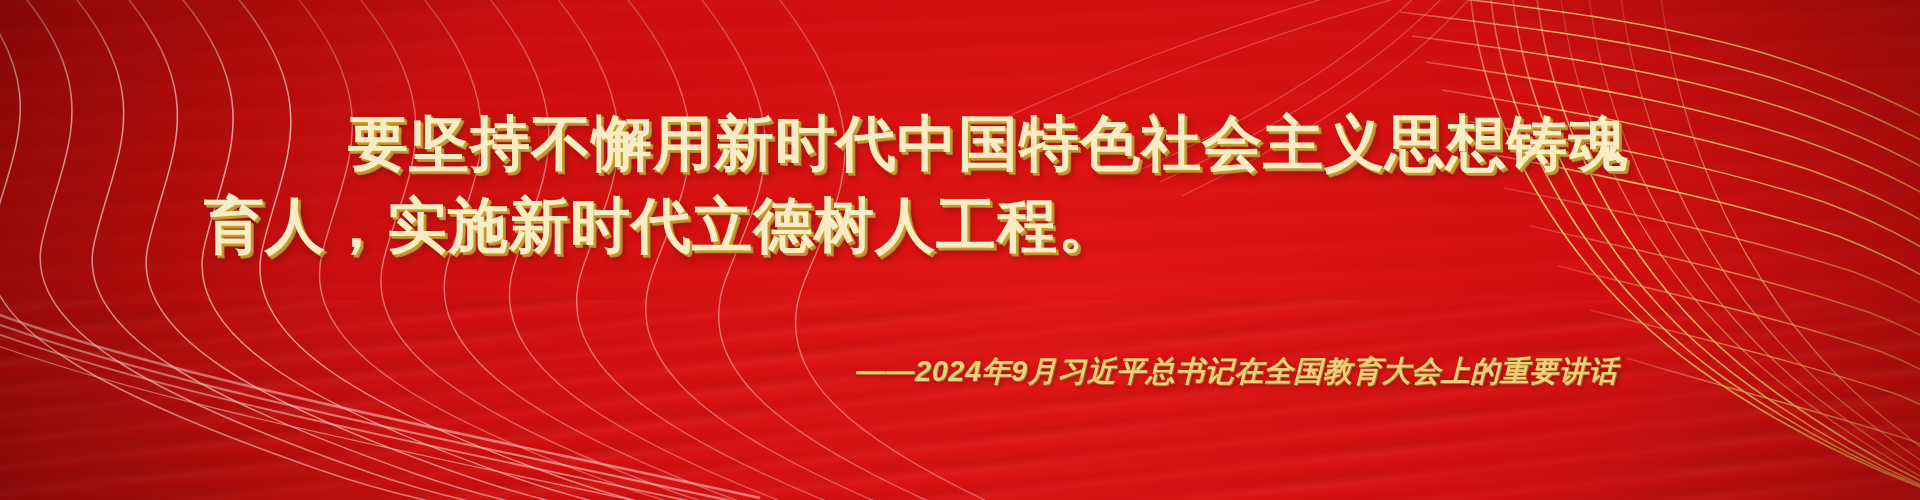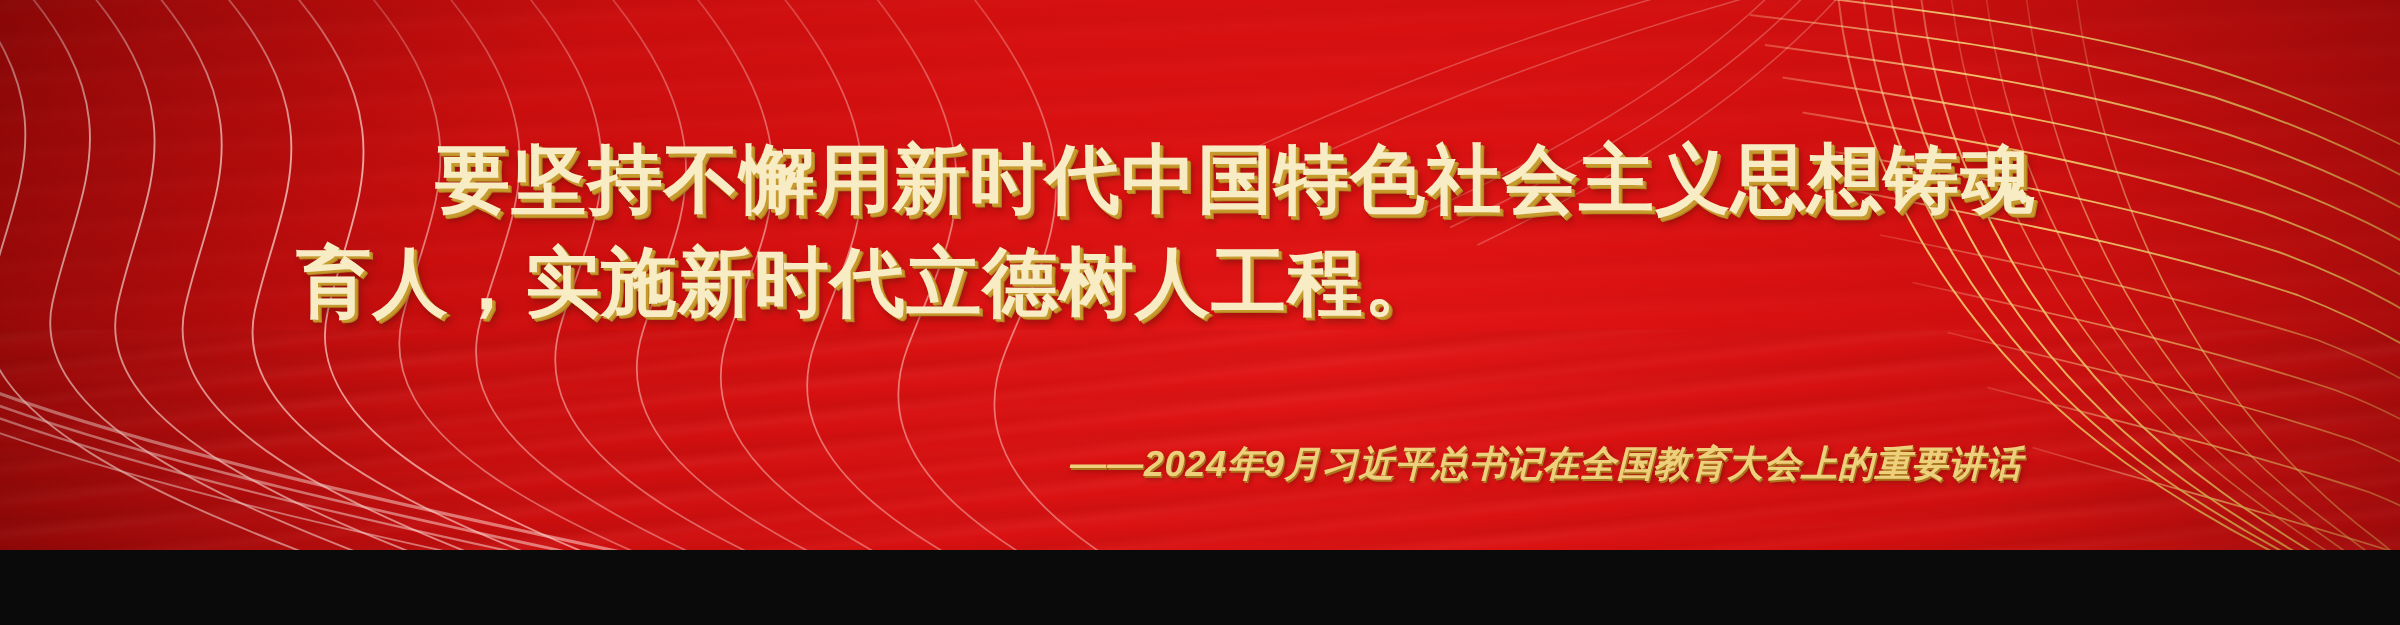--- a/index.html
+++ b/index.html
@@ -4,21 +4,21 @@
 <title>Banner</title>
 <style>
   html, body {
     margin: 0;
     padding: 0;
     background: #0a0a0a;
   }
   #banner {
     position: relative;
     width: 1920px;
-    height: 440px;
+    height: 500px;
     overflow: hidden;
     font-family: "Liberation Sans", "DejaVu Sans", sans-serif;
     background:
       radial-gradient(ellipse 1400px 900px at 55% 62%, #e21414 0%, #d81010 28%, #c60d0d 58%, #af0909 82%, #9d0707 100%);
   }
 
   
   .sheen {
     position: absolute;
     inset: 0;
@@ -74,21 +74,21 @@
     color: #f7ecc4;
     font-weight: 700;
     font-size: 60px;
     letter-spacing: 1px;
     text-shadow:
        2px 2px 0 #c79a2e,
        3px 3px 0 #b5831f,
        4px 5px 6px rgba(90,18,6,.55);
   }
   #quote-line-1 { left: 348px; top: 104px; }
-  #quote-line-2 { left: 237px; top: 186px; }
+  #quote-line-2 { left: 204px; top: 186px; }
 
   #attribution {
     position: absolute;
     left: 856px;
     top: 352px;
     white-space: nowrap;
     color: #edcf7c;
     font-weight: 700;
     font-size: 29px;
     letter-spacing: .5px;

